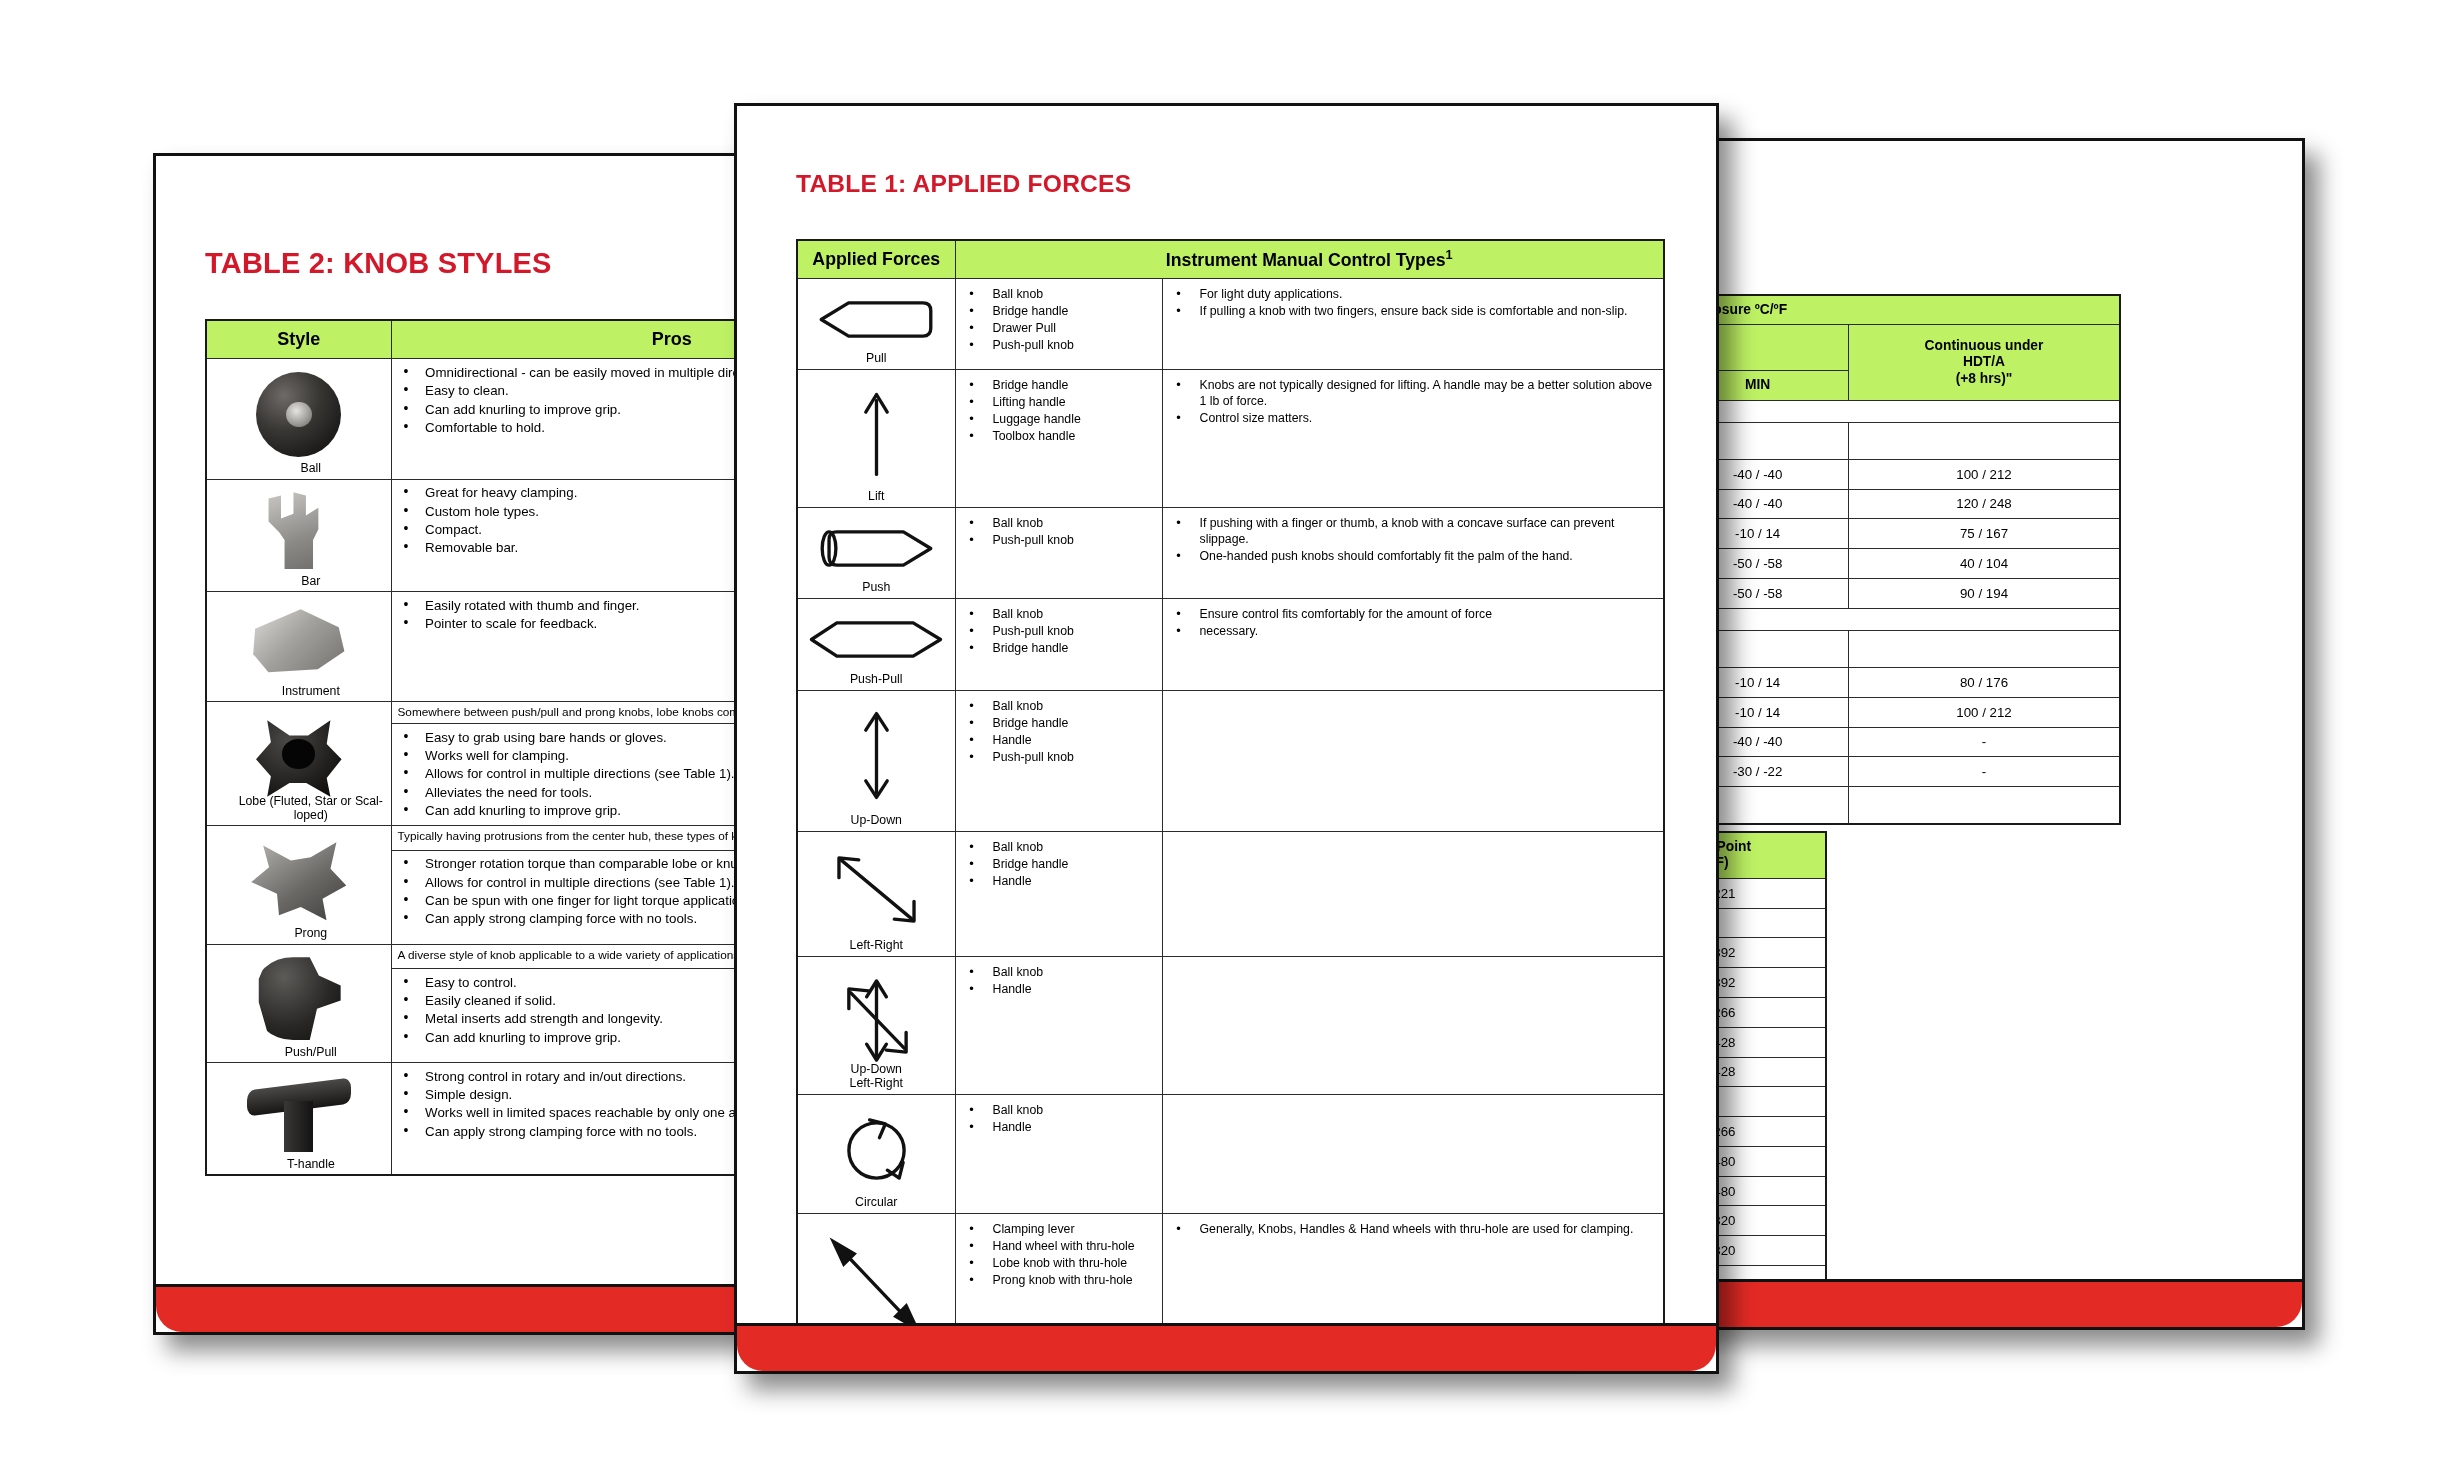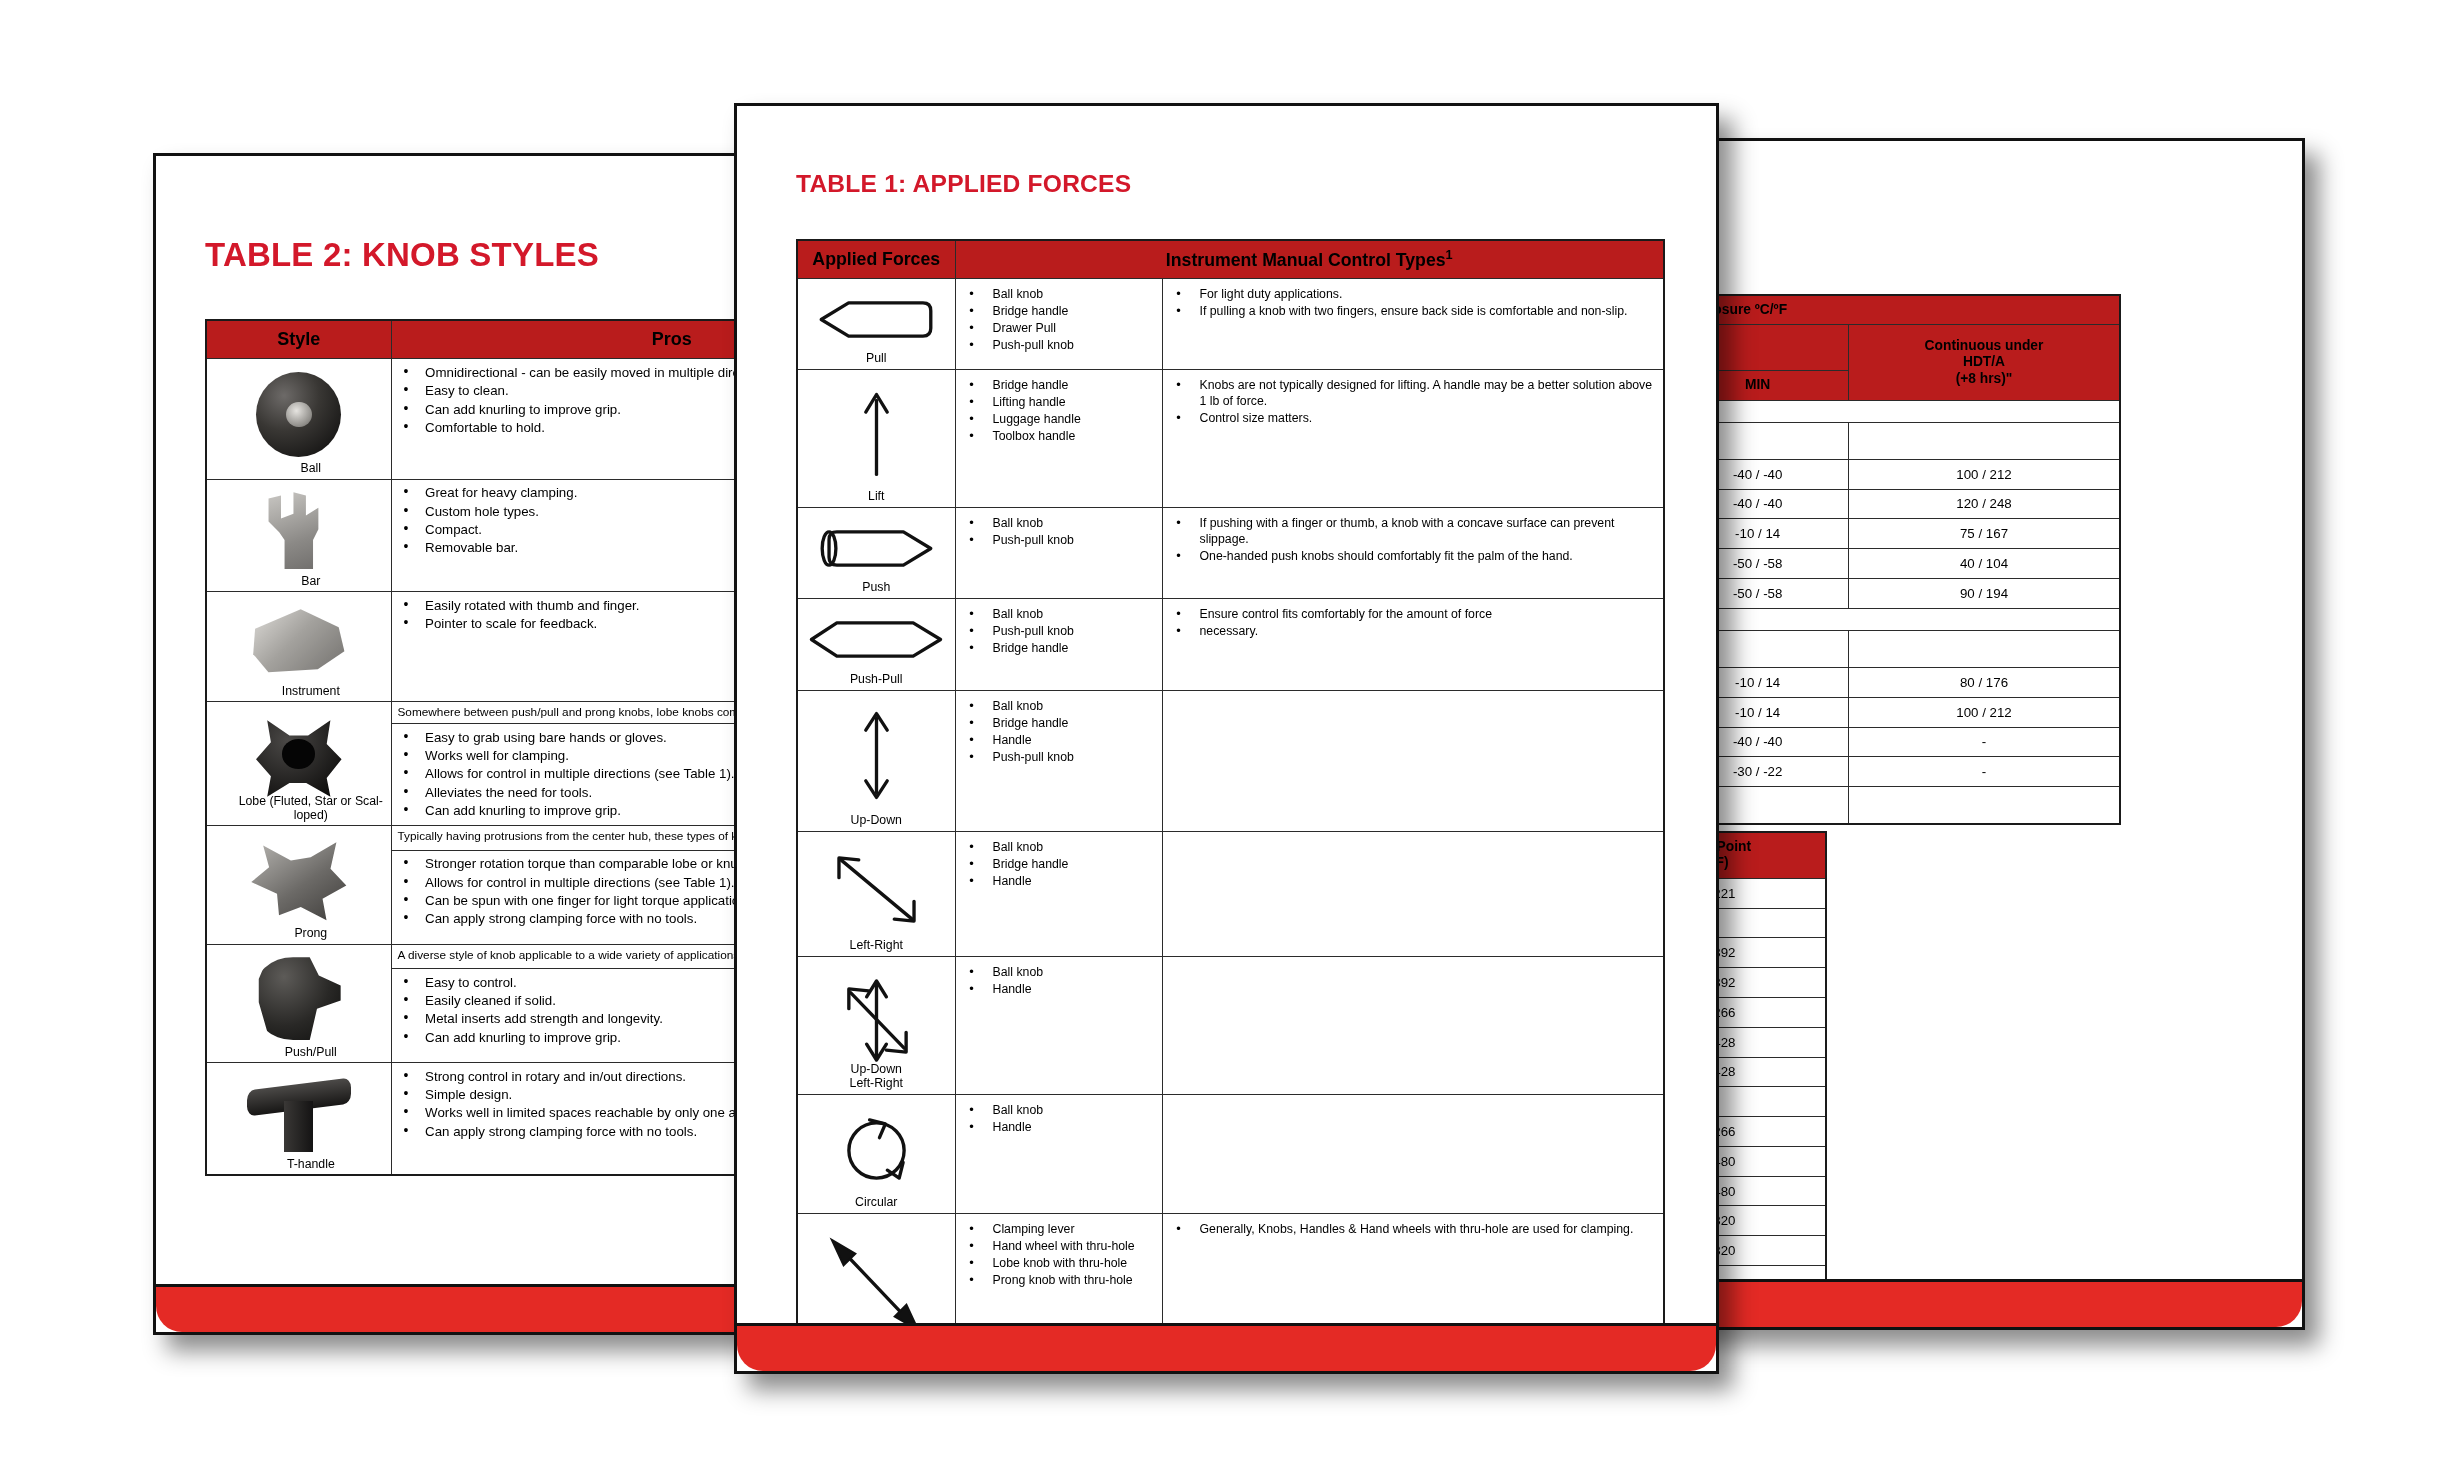--- a/index.html
+++ b/index.html
@@ -35,28 +35,28 @@
     color:#d3182a;
     font-weight:bold;
     letter-spacing:0.2px;
     white-space:nowrap;
   }
 
   
   table{border-collapse:collapse;}
   .tbl{border:2px solid #1a1a1a;table-layout:fixed;}
   .tbl td,.tbl th{border:1px solid #2b2b2b;vertical-align:top;}
-  .tbl th{background:#b91c1c;text-align:center;font-weight:bold;vertical-align:middle;}
+  .tbl th{background:#bef264;text-align:center;font-weight:bold;vertical-align:middle;}
 
   ul.b{margin:0;padding:0;list-style:none;}
   ul.b li{position:relative;padding-left:29.6px;margin:0 0 1px 0;}
   ul.b li:before{content:"\2022";position:absolute;left:7.9px;top:-1px;font-size:1.05em;line-height:1.25;}
 
   
-  #page-left .sec-title{font-size:33px;left:49px;top:80px;position:absolute;}
+  #page-left .sec-title{font-size:29px;left:49px;top:91px;position:absolute;}
   #t2{position:absolute;left:49px;top:163px;width:1310px;font-size:13.3px;line-height:1.3;}
   #t2 th{font-size:18px;padding:6.9px 3.9px;}
   #t2 .c-style{width:182px;}
   #t2 .c-pros {width:552px;}
   #t2 .c-cons {width:552px;}
   #t2 td{padding:4.9px 3.9px;}
   .stylecell{text-align:center;position:relative;padding-bottom:17.7px !important;}
   .stylecell .nm{position:absolute;left:0;right:0;bottom:3px;text-align:center;font-size:12.3px;line-height:1.15;padding-left:24px;}
   .notecell{padding:3px 5.9px !important;font-size:11.8px;line-height:1.25;}
 

